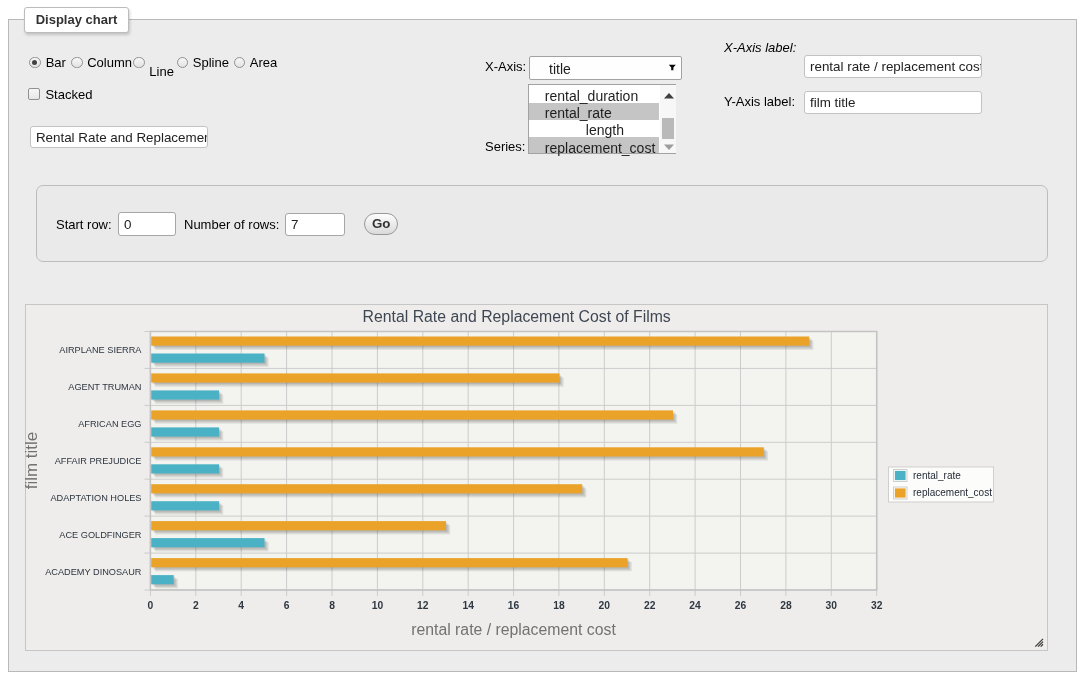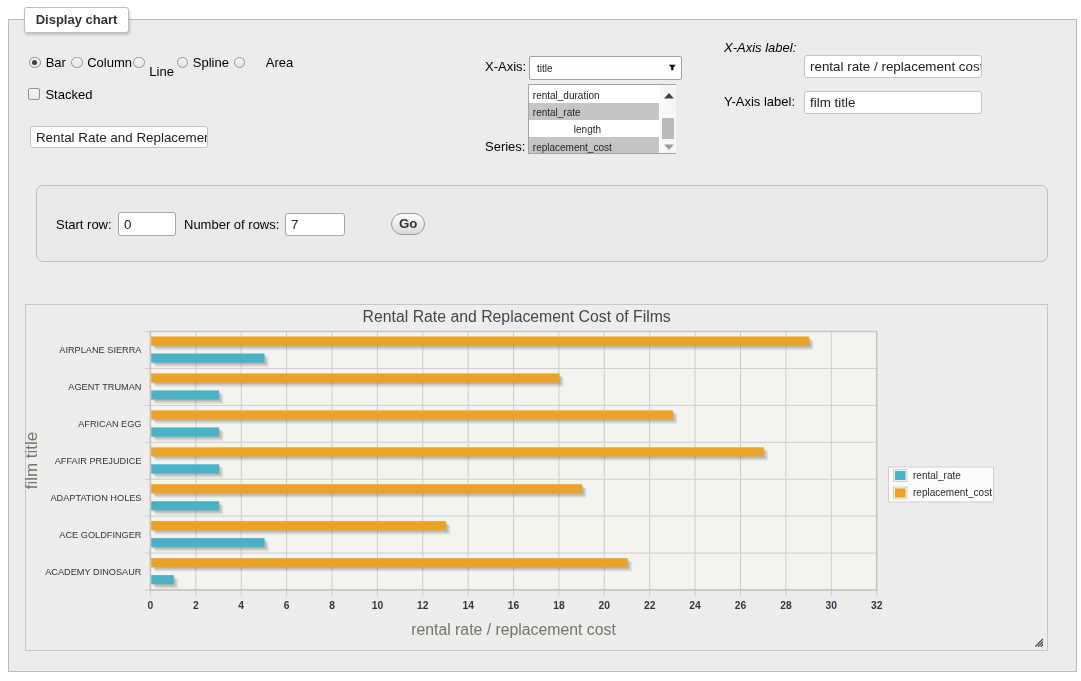--- a/index.html
+++ b/index.html
@@ -1,20 +1,20 @@
 <!DOCTYPE html>
 <html><head><meta charset="utf-8">
 <style>
 * { margin:0; padding:0; box-sizing:border-box; }
 html,body { width:1081px; height:681px; background:#fff;
   font-family:"Liberation Sans",sans-serif; color:#333; }
 #page { position:relative; width:1081px; height:681px; overflow:hidden; }
 .abs { position:absolute; }
 .lbl { position:absolute; font-size:13px; color:#000000; white-space:nowrap; line-height:13px; }
-.opt { position:absolute; font-size:10px; color:#1e1e1e; white-space:nowrap; line-height:14px; }
+.opt { position:absolute; font-size:14px; color:#1e1e1e; white-space:nowrap; line-height:14px;margin-left:12px; }
 input.box { position:absolute; border:1px solid #a6a6a6; background:#fff;
   font-family:"Liberation Sans",sans-serif; font-size:13.4px; color:#222; padding:0 0 0 5px; border-radius:3px; }
 .radio { width:11.5px; height:11.5px; border-radius:50%; border:1px solid #919191;
   background:linear-gradient(#f7f7f7,#e3e3e3); }
 </style></head>
 <body>
 <div id="page">
 
   <div class="abs" style="left:8px; top:19px; width:1069px; height:653px;
        background:#ececec; border:1px solid #b9b9b9;"></div>
@@ -26,21 +26,21 @@
   <div class="abs radio" style="left:29.0px; top:56.7px;"></div>
   <div class="abs radio" style="left:71.0px; top:56.7px;"></div>
   <div class="abs radio" style="left:133.2px; top:56.7px;"></div>
   <div class="abs radio" style="left:176.6px; top:56.7px;"></div>
   <div class="abs radio" style="left:233.6px; top:56.7px;"></div>
   <div class="abs" style="left:31.9px; top:59.6px; width:5.6px; height:5.6px; border-radius:50%; background:#424242;"></div>
   <div class="lbl" style="left:45.7px; top:56.2px;">Bar</div>
   <div class="lbl" style="left:87.2px; top:56.2px;">Column</div>
   <div class="lbl" style="left:149.3px; top:65px;">Line</div>
   <div class="lbl" style="left:192.8px; top:56.2px;">Spline</div>
-  <div class="lbl" style="left:249.8px; top:56.2px;margin-left:16px;">Area</div>
+  <div class="lbl" style="left:249.8px; top:56.2px;">Area</div>
 
   <div class="abs" style="left:28.3px; top:88px; width:11.5px; height:11.5px; border:1px solid #919191;
        border-radius:2px; background:linear-gradient(#f7f7f7,#e7e7e7);"></div>
   <div class="lbl" style="left:45.4px; top:87.9px;">Stacked</div>
 
   <input class="box" style="left: 29.9px; top: 126px; width: 178px; height: 22px; border-color: rgb(194, 194, 194);" value="Rental Rate and Replacement Cost of Films">
 
   <div class="lbl" style="left:485px; top:59.8px;">X-Axis:</div>
   <div class="abs" style="left:529px; top:56px; width:153px; height:24px; background:#fefefe;
        border:1px solid #a2a2a2; border-radius:2px;"></div>
@@ -73,21 +73,21 @@
   <input class="box" style="left: 804px; top: 90.5px; width: 178px; height: 23px; border-radius: 3px; border-color: rgb(194, 194, 194);" value="film title">
 
   <div class="abs" style="left:36px; top:184.5px; width:1012px; height:77px; background:#eaeaea;
        border:1px solid #bdbdbd; border-radius:7px;"></div>
   <div class="lbl" style="left:56px; top:217.5px;">Start row:</div>
   <input class="box" style="left: 118px; top: 212px; width: 58px; height: 24px;" value="0">
   <div class="lbl" style="left:184px; top:217.5px;">Number of rows:</div>
   <input class="box" style="left: 285px; top: 212.5px; width: 60px; height: 23.5px;" value="7">
   <div class="abs" style="left:364.3px; top:212.8px; width:33.8px; height:22.6px; border:1px solid #989898;
        border-radius:11.3px; background:linear-gradient(#fdfdfd,#dadada); font-size:13.3px; font-weight:bold;
-       color:#333; text-align:center; line-height:20.5px;margin-left:27px;">Go</div>
+       color:#333; text-align:center; line-height:20.5px;">Go</div>
 
   <div class="abs" style="left:25px; top:303.5px; width:1023.4px; height:347.7px; background:#eeedeb;
        border:1px solid #c6c6c6;"></div>
 
   <svg class="abs" style="left:0; top:0;" width="1081" height="681" font-family="&quot;Liberation Sans&quot;,sans-serif">
 <rect x="150.4" y="331.5" width="726.3000000000001" height="258.5" fill="#f3f3ef"></rect>
 <line x1="150.4" y1="331.5" x2="150.4" y2="590.0" stroke="#cccccc" stroke-width="1"></line>
 <line x1="195.8" y1="331.5" x2="195.8" y2="590.0" stroke="#cccccc" stroke-width="1"></line>
 <line x1="241.2" y1="331.5" x2="241.2" y2="590.0" stroke="#cccccc" stroke-width="1"></line>
 <line x1="286.6" y1="331.5" x2="286.6" y2="590.0" stroke="#cccccc" stroke-width="1"></line>

